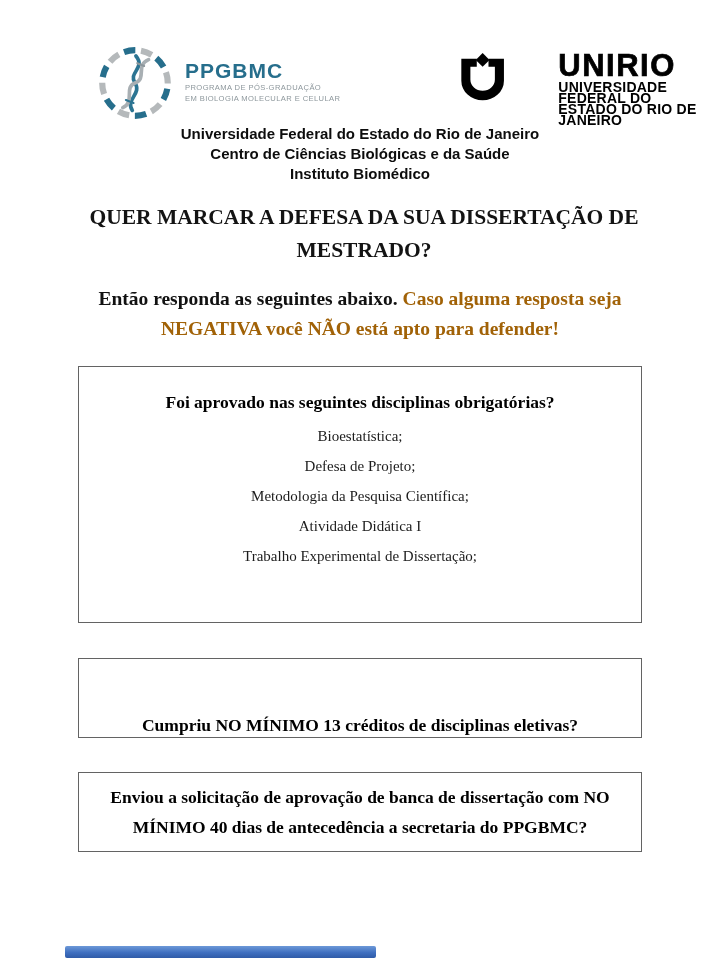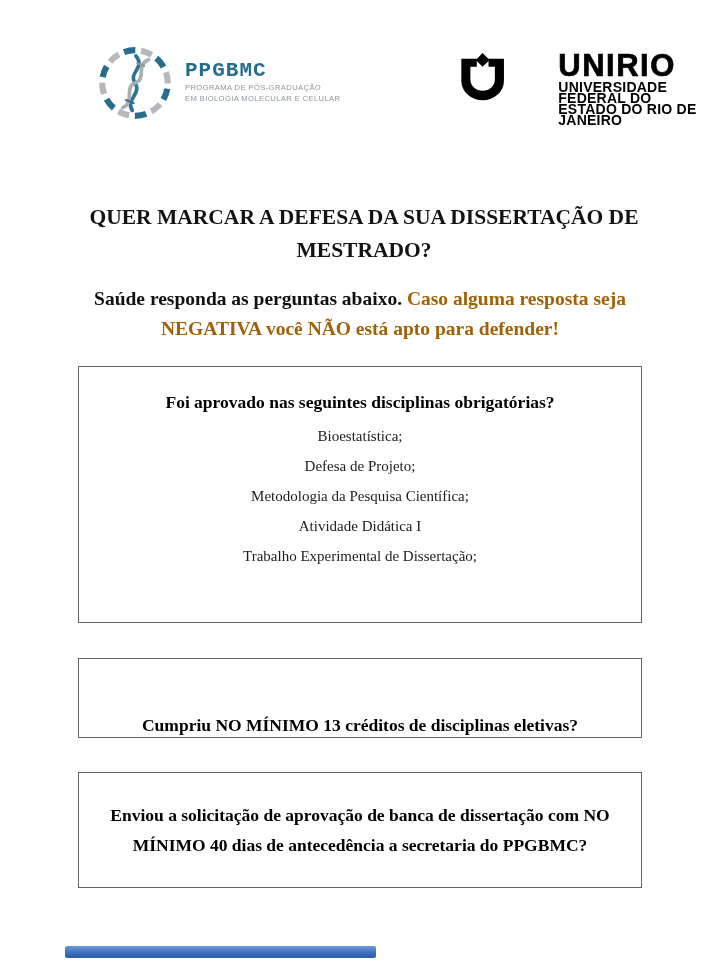--- a/index.html
+++ b/index.html
@@ -3,21 +3,21 @@
 <meta charset="utf-8">
 <style>
   html,body{margin:0;padding:0;background:#ffffff;}
   .page{position:relative;width:720px;height:960px;background:#ffffff;overflow:hidden;
         font-family:"Liberation Serif", serif;color:#000;}
 
   
   .ppgbmc{position:absolute;left:94px;top:42px;display:flex;align-items:flex-start;}
   .ppgbmc svg{width:82px;height:82px;display:block;}
   .ppgbmc-text{margin-left:9px;margin-top:18px;font-family:"Liberation Sans",sans-serif;}
-  .ppgbmc-acronym{font-size:21px;font-weight:700;color:#266e8c;letter-spacing:1px;line-height:22px;font-family:Liberation Mono, monospace;}
+  .ppgbmc-acronym{font-size:21px;font-weight:700;color:#266e8c;letter-spacing:1px;line-height:22px;}
   .ppgbmc-sub{font-size:7.6px;color:#8d979c;letter-spacing:0.4px;line-height:9.6px;margin-top:1px;font-weight:400;}
 
   .unirio{position:absolute;left:456px;top:44px;display:flex;align-items:flex-start;gap:44px;}
   .unirio svg{width:68px;height:68px;display:block;}
   .unirio-text{margin-left:5px;margin-top:6px;font-family:"Liberation Sans",sans-serif;color:#000;}
   .unirio-name{font-size:31px;font-weight:700;letter-spacing:1.5px;line-height:32px;
                -webkit-text-stroke:0.7px #000;}
   .unirio-sub{font-size:14px;font-weight:700;letter-spacing:0.25px;line-height:11px;}
 
   
@@ -34,21 +34,21 @@
   .intro .red{color:#a16207;}
 
   
   .qbox{position:absolute;left:78px;width:564px;box-sizing:border-box;
         border:1px solid #636363;background:#fff;text-align:center;}
   .qbox-1{top:366px;height:257px;padding-top:23px;}
   .qhead{font-weight:700;font-size:17.5px;line-height:24px;margin:0 18px 7px 18px;}
   .qitem{font-size:15px;line-height:30px;color:#1c1c1c;}
   .qbox-2{top:658px;height:80px;display:flex;align-items:flex-end;justify-content:center;}
   .qbox-2 .qhead{margin:0 18px;}
-  .qbox-3{top:772px;height:116px;display:flex;align-items:center;justify-content:center;}
+  .qbox-3{top:772px;height:80px;display:flex;align-items:center;justify-content:center;}
   .qbox-3 .qhead{margin:0 20px;line-height:30px;}
 
   
   .blue-bar{position:absolute;left:65px;top:946px;width:311px;height:12px;border-radius:2px;
             background:linear-gradient(180deg,#6d99d8 0%,#3f6fc0 55%,#2f5ba8 100%);}
 </style>
 </head>
 <body>
 
 <div class="page">
@@ -76,24 +76,29 @@
       <path fill="#000" d="M10 14 h29 v15 h-12 v24 a23 21 0 0 0 46 0 v-24 h-12 v-15 h29 v41 a40 37 0 0 1 -80 0 z"></path>
       <path fill="#000" d="M50 3 L63 16 L50 29 L37 16 Z"></path>
     </svg>
     <div class="unirio-text">
       <div class="unirio-name">UNIRIO</div>
       <div class="unirio-sub">UNIVERSIDADE FEDERAL DO</div>
       <div class="unirio-sub">ESTADO DO RIO DE JANEIRO</div>
     </div>
   </div>
 
+  <div class="inst">
+    <div>Universidade Federal do Estado do Rio de Janeiro</div>
+    <div>Centro de Ciências Biológicas e da Saúde</div>
+    <div>Instituto Biomédico</div>
+  </div>
 
   <h1 class="doc-title">QUER MARCAR A DEFESA DA SUA DISSERTAÇÃO DE MESTRADO?</h1>
 
-  <p class="intro"><span>Saúde responda as perguntas abaixo. </span><span class="red">Caso alguma resposta seja NEGATIVA você NÃO está apto para defender!</span></p>
+  <p class="intro"><span>Então responda as seguintes abaixo. </span><span class="red">Caso alguma resposta seja NEGATIVA você NÃO está apto para defender!</span></p>
 
   <div class="qbox qbox-1">
     <div class="qhead">Foi aprovado nas seguintes disciplinas obrigatórias?</div>
     <div class="qitem">Bioestatística;</div>
     <div class="qitem">Defesa de Projeto;</div>
     <div class="qitem">Metodologia da Pesquisa Científica;</div>
     <div class="qitem">Atividade Didática I</div>
     <div class="qitem">Trabalho Experimental de Dissertação;</div>
   </div>
 

